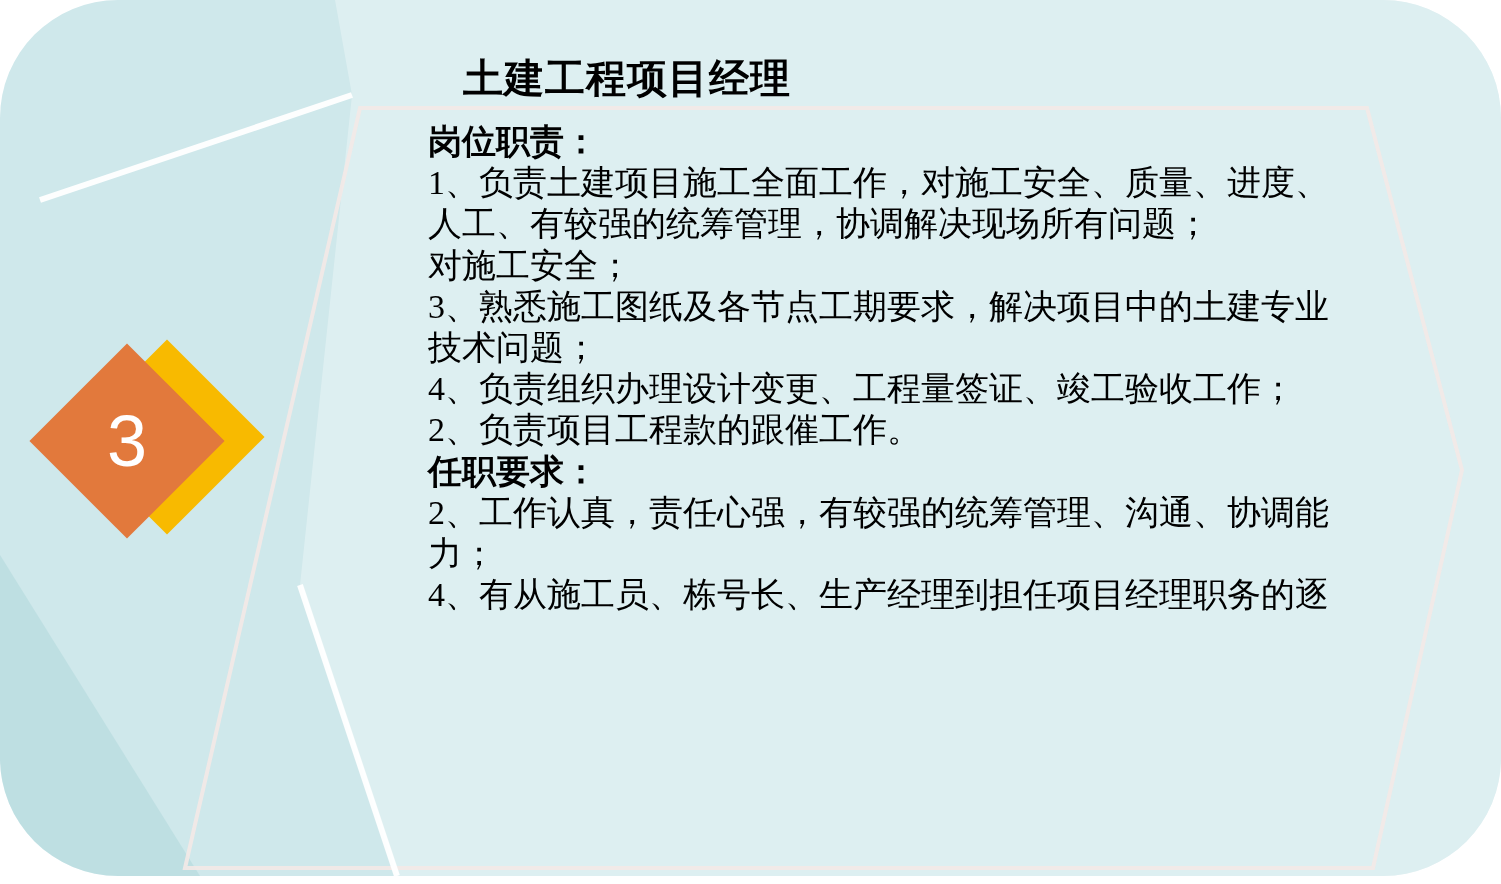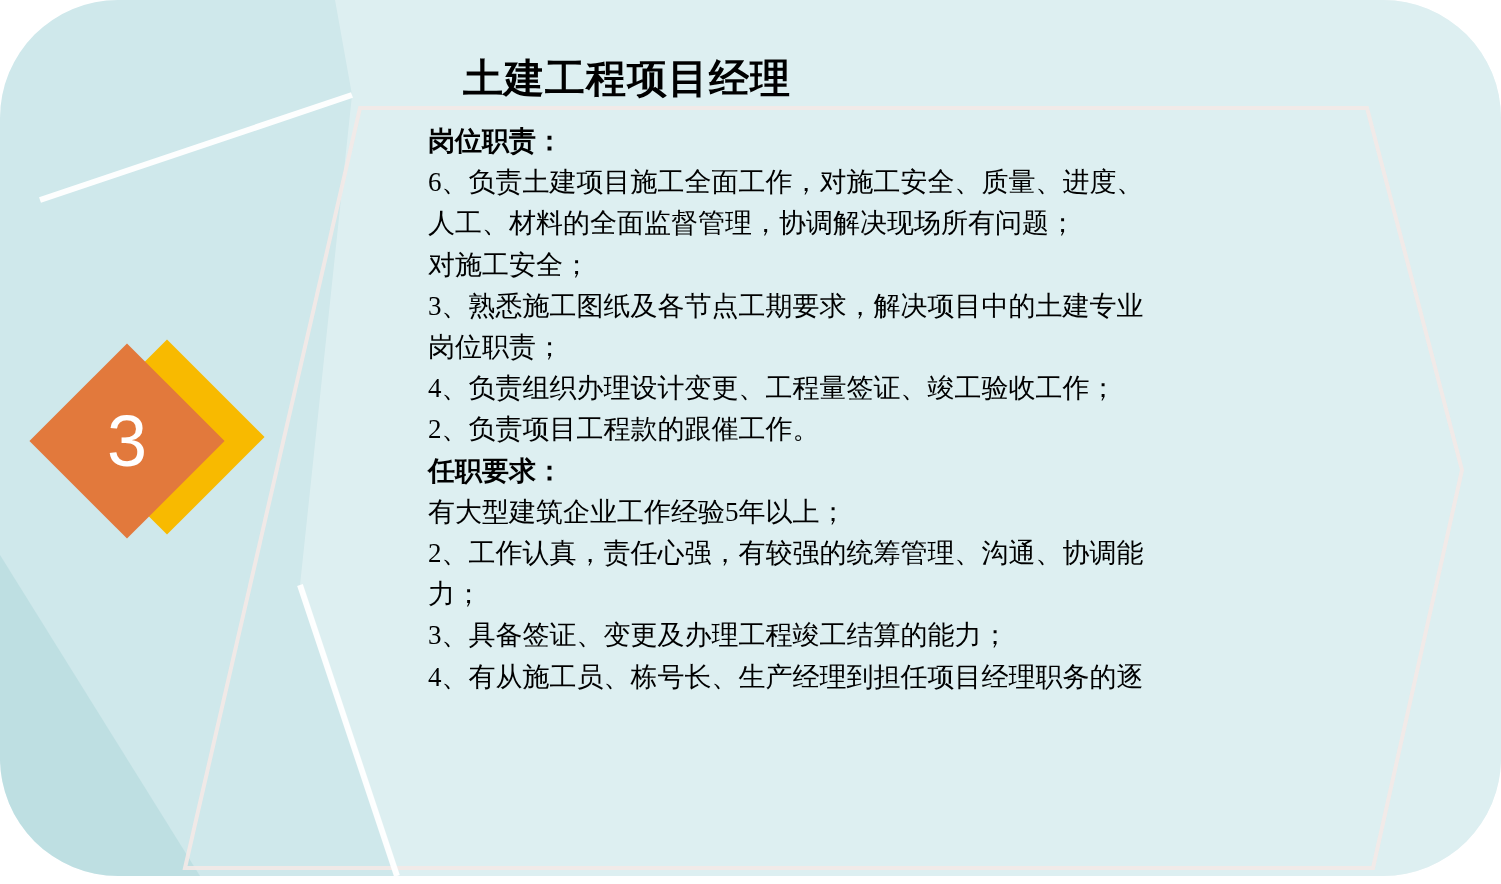--- a/index.html
+++ b/index.html
@@ -31,21 +31,21 @@
   
   .slide-title{
     position:absolute;left:463px;top:30px;z-index:4;
     font-family:"Liberation Sans","DejaVu Sans",sans-serif;
     font-weight:900;font-size:40px;line-height:1.05;color:#000000;
     letter-spacing:1px;white-space:nowrap;
   }
   
   .body-text{
     position:absolute;left:428px;top:121px;width:1040px;z-index:4;
-    font-size:27px;line-height:41.2px;color:#000000;
+    font-size:34px;line-height:41.2px;color:#000000;
   }
   .line{white-space:nowrap;}
   .line.bold{font-weight:bold;}
   .salary-label{font-weight:bold;}
 </style>
 </head>
 <body>
 
 <div class="page">
   <div class="slide">
@@ -63,29 +63,27 @@
     </svg>
 
     <div class="diamond diamond-back"></div>
     <div class="diamond diamond-front"></div>
     <div class="badge-number">3</div>
 
     <h1 class="slide-title">土建工程项目经理</h1>
 
     <div class="body-text">
       <div class="line bold">岗位职责：</div>
-      <div class="line">6、负责土建项目施工全面工作，对施工安全、质量、进度、</div>
-      <div class="line">人工、材料的全面监督管理，协调解决现场所有问题；</div>
+      <div class="line">1、负责土建项目施工全面工作，对施工安全、质量、进度、</div>
+      <div class="line">人工、有较强的统筹管理，协调解决现场所有问题；</div>
       <div class="line">对施工安全；</div>
       <div class="line">3、熟悉施工图纸及各节点工期要求，解决项目中的土建专业</div>
-      <div class="line">岗位职责；</div>
+      <div class="line">技术问题；</div>
       <div class="line">4、负责组织办理设计变更、工程量签证、竣工验收工作；</div>
       <div class="line">2、负责项目工程款的跟催工作。</div>
       <div class="line bold">任职要求：</div>
-      <div class="line">有大型建筑企业工作经验5年以上；</div>
       <div class="line">2、工作认真，责任心强，有较强的统筹管理、沟通、协调能</div>
       <div class="line">力；</div>
-      <div class="line">3、具备签证、变更及办理工程竣工结算的能力；</div>
       <div class="line">4、有从施工员、栋号长、生产经理到担任项目经理职务的逐</div>
     </div>
 
   </div>
 </div>
 
 </body></html>

